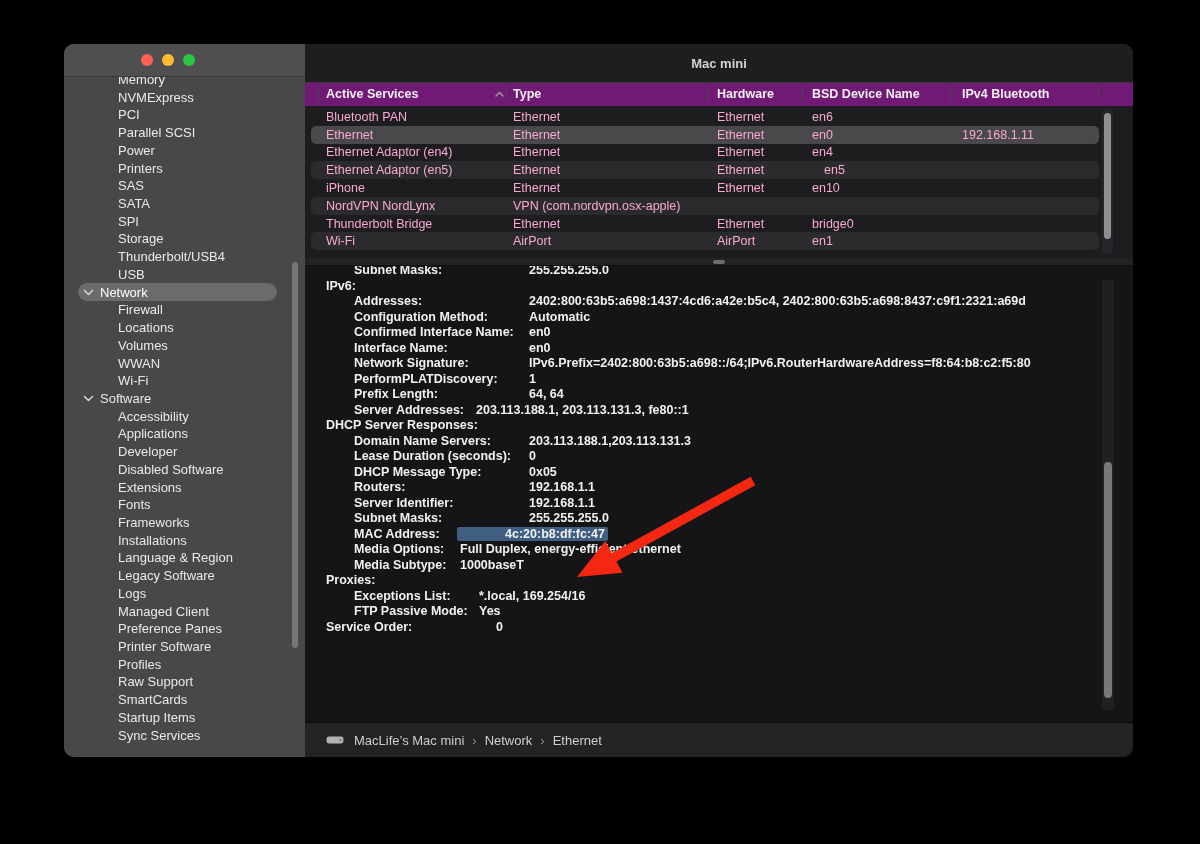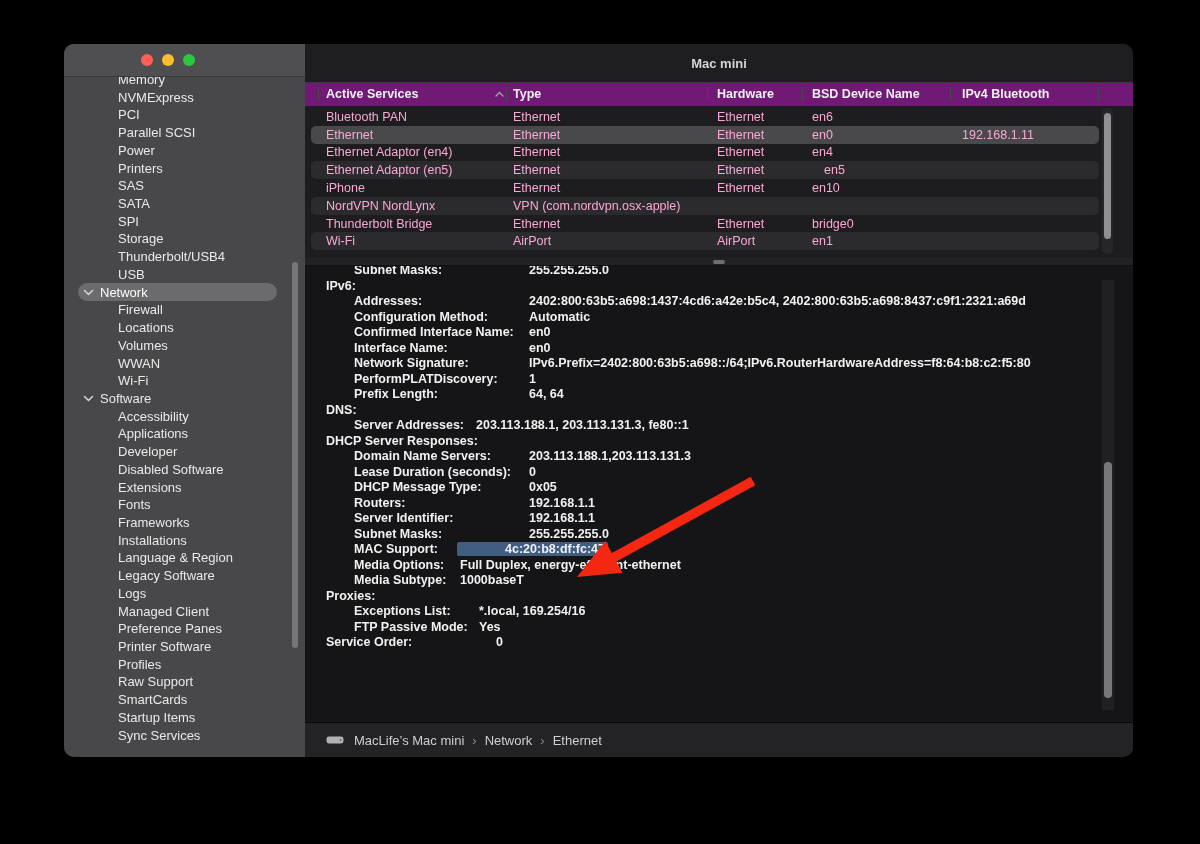--- a/index.html
+++ b/index.html
@@ -309,23 +309,20 @@
             </div>
             <div class="d-line">
               <span class="d-label" style="left: 49px;">PerformPLATDiscovery:</span>
               <span class="d-value" style="left: 224px;">1</span>
             </div>
             <div class="d-line">
               <span class="d-label" style="left: 49px;">Prefix Length:</span>
               <span class="d-value" style="left: 224px;">64, 64</span>
             </div>
             <div class="d-line">
-              <span class="d-label" style="left: 21px;">DNS:</span>
-            </div>
-            <div class="d-line">
               <span class="d-label" style="left: 49px;">Server Addresses:</span>
               <span class="d-value" style="left: 171px;">203.113.188.1, 203.113.131.3, fe80::1</span>
             </div>
             <div class="d-line">
               <span class="d-label" style="left: 21px;">DHCP Server Responses:</span>
             </div>
             <div class="d-line">
               <span class="d-label" style="left: 49px;">Domain Name Servers:</span>
               <span class="d-value" style="left: 224px;">203.113.188.1,203.113.131.3</span>
             </div>
@@ -343,21 +340,21 @@
             </div>
             <div class="d-line">
               <span class="d-label" style="left: 49px;">Server Identifier:</span>
               <span class="d-value" style="left: 224px;">192.168.1.1</span>
             </div>
             <div class="d-line">
               <span class="d-label" style="left: 49px;">Subnet Masks:</span>
               <span class="d-value" style="left: 224px;">255.255.255.0</span>
             </div>
             <div class="d-line">
-              <span class="d-label" style="left: 49px;">MAC Support:</span>
+              <span class="d-label" style="left: 49px;">MAC Address:</span>
               <span class="d-value hl" style="left: 155px; padding-left: 48px;">4c:20:b8:df:fc:47</span>
             </div>
             <div class="d-line">
               <span class="d-label" style="left: 49px;">Media Options:</span>
               <span class="d-value" style="left: 155px;">Full Duplex, energy-efficient-ethernet</span>
             </div>
             <div class="d-line">
               <span class="d-label" style="left: 49px;">Media Subtype:</span>
               <span class="d-value" style="left: 155px;">1000baseT</span>
             </div>

